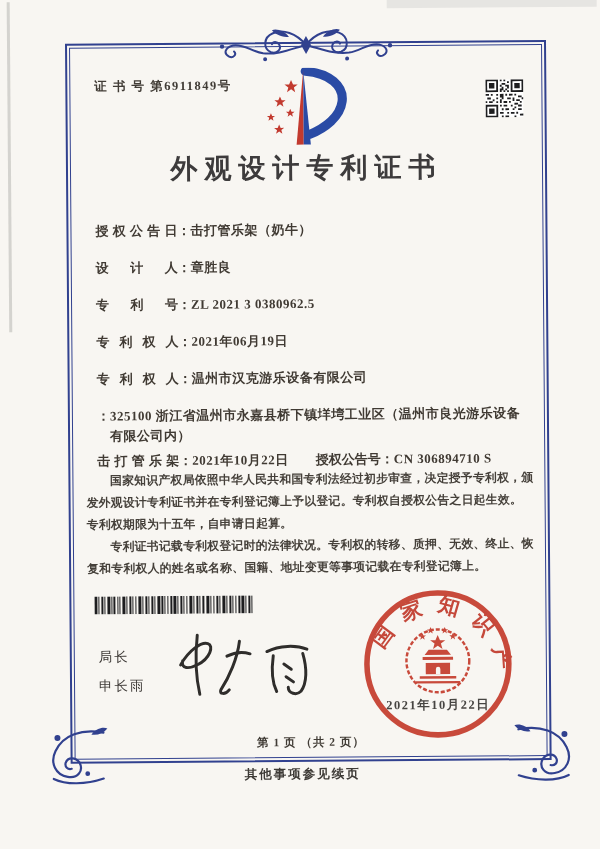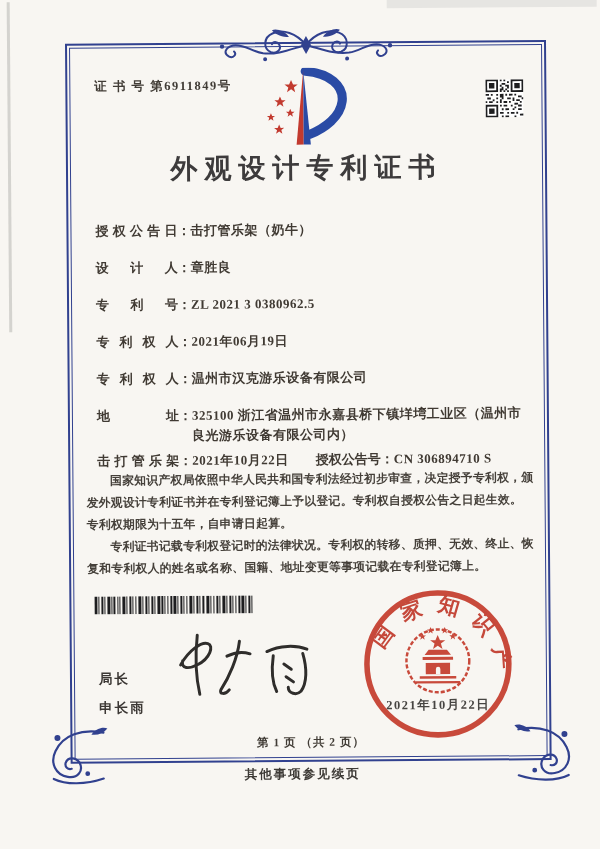--- a/index.html
+++ b/index.html
@@ -33,21 +33,21 @@
   .field-address .val{line-height:20px;}
   .field-address{margin-bottom:5px;}
   .lbl-inline{flex:0 0 auto;margin-left:27px;text-align-last:auto;}
 
   .paras{position:absolute;left:16px;right:14px;top:424px;
     font-size:11.8px;font-weight:700;color:#45403a;line-height:22px;letter-spacing:.3px;}
   .paras p{margin:0;text-indent:2em;}
 
   .barcode{position:absolute;left:23px;top:551px;width:160px;height:18px;}
 
-  .sig-block{position:absolute;left:27px;top:625px;font-size:13.5px;font-weight:700;color:#3c3835;}
+  .sig-block{position:absolute;left:27px;top:603px;font-size:13.5px;font-weight:400;color:#3c3835;}
   .sig-block div{margin-bottom:11px;letter-spacing:2px;}
   .sig-script{position:absolute;left:94px;top:582px;}
 
   .seal{position:absolute;left:290px;top:545px;width:152px;height:152px;}
   .seal-date{position:absolute;left:288px;top:654px;width:156px;text-align:center;
     font-size:12.5px;font-weight:700;color:#474542;letter-spacing:1.5px;z-index:3;}
 
   .page-info{position:absolute;left:0;right:0;bottom:10px;text-align:center;
     font-size:11.5px;font-weight:700;color:#413c36;letter-spacing:1px;}
   .note{position:absolute;top:766px;left:0;right:0;text-align:center;
@@ -170,21 +170,20 @@
         <span class="lbl">专利权人</span>
           <span class="colon">：</span>
         <span class="val">2021年06月19日</span>
       </div>
       <div class="field">
         <span class="lbl">专利权人</span>
           <span class="colon">：</span>
         <span class="val">温州市汉克游乐设备有限公司</span>
       </div>
       <div class="field field-address">
-        <span class="lbl">地址</span>
           <span class="colon">：</span>
         <span class="val">325100 浙江省温州市永嘉县桥下镇垟塆工业区（温州市良光游乐设备有限公司内）</span>
       </div>
       <div class="field">
         <span class="lbl">击打管乐架</span>
           <span class="colon">：</span>
         <span class="val-fixed">2021年10月22日</span>
         <span class="lbl lbl-inline">授权公告号</span>
           <span class="colon">：</span>
         <span class="val">CN 306894710 S</span>

